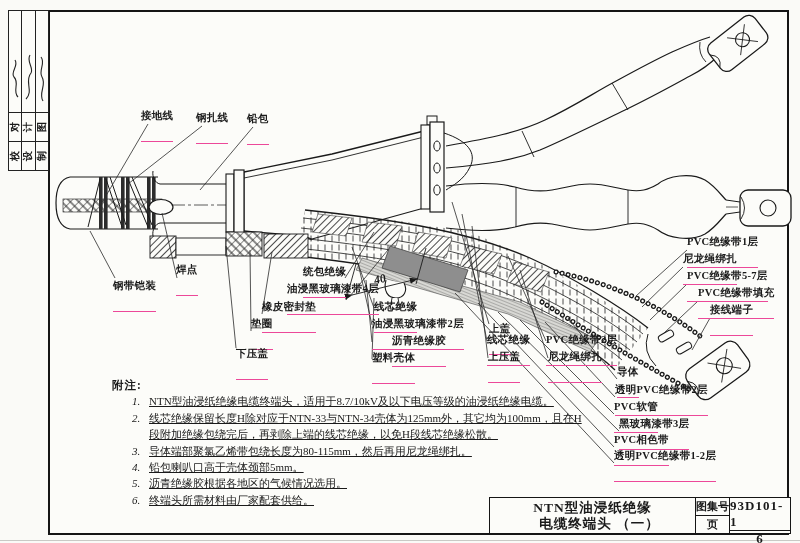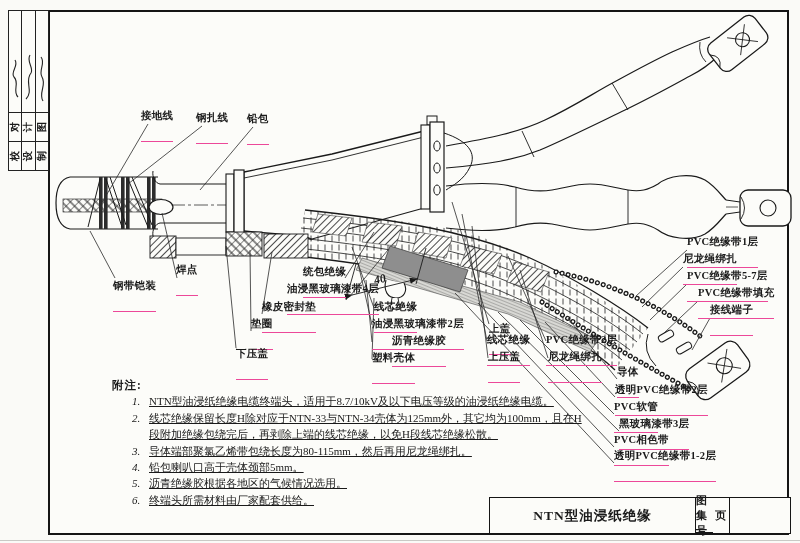--- a/index.html
+++ b/index.html
@@ -29,21 +29,21 @@
   .note-row{display:flex;margin-left:20px;}
   .note-num{width:17px;font-style:italic;flex:0 0 auto;}
   .note-text{width:456px;text-decoration:underline;}
   
   .tblock{position:absolute;left:489px;top:497px;width:302px;height:37px;background:#fcfcf9;
           border:1.5px solid #151515;box-sizing:border-box;display:flex;z-index:6;}
   .tb-title{width:206px;border-right:1.3px solid #151515;box-sizing:border-box;
             display:flex;flex-direction:column;align-items:center;justify-content:center;
             font-weight:bold;font-size:13.5px;line-height:16px;letter-spacing:1px;}
   .tb-title .l2{padding-left:14px;}
-  .tb-mid{width:34px;border-right:1.3px solid #151515;box-sizing:border-box;display:flex;}
+  .tb-mid{width:34px;border-right:1.3px solid #151515;box-sizing:border-box;display:flex;flex-direction:column;}
   .tb-right{flex:1;display:flex;flex-direction:column;}
   .tb-cell{flex:1;display:flex;align-items:center;justify-content:center;box-sizing:border-box;
            font-size:11px;font-weight:bold;}
   .tb-cell.top{border-bottom:1.3px solid #151515;}
   .tb-right .tb-cell{font-size:13px;letter-spacing:1px;}
   svg.drawing{position:absolute;left:0;top:0;z-index:2;}
   .edge-shadow{position:absolute;left:0;top:540px;width:800px;height:1px;background:#c9c9c5;z-index:1;}
 </style>
 </head>
 <body>
@@ -366,20 +366,25 @@
     </div>
     <div class="note-row">
       <span class="note-num">6.</span>
       <span class="note-text">终端头所需材料由厂家配套供给。</span>
     </div>
   </div>
 
   <div class="tblock">
     <div class="tb-title">
       <div>NTN型油浸纸绝缘</div>
+      <div class="l2">电缆终端头 （一）</div>
     </div>
     <div class="tb-mid">
       <div class="tb-cell top">图集号</div>
       <div class="tb-cell">页</div>
     </div>
+    <div class="tb-right">
+      <div class="tb-cell top">93D101-1</div>
+      <div class="tb-cell">6</div>
+    </div>
   </div>
 
 </div>
 
 </body></html>

